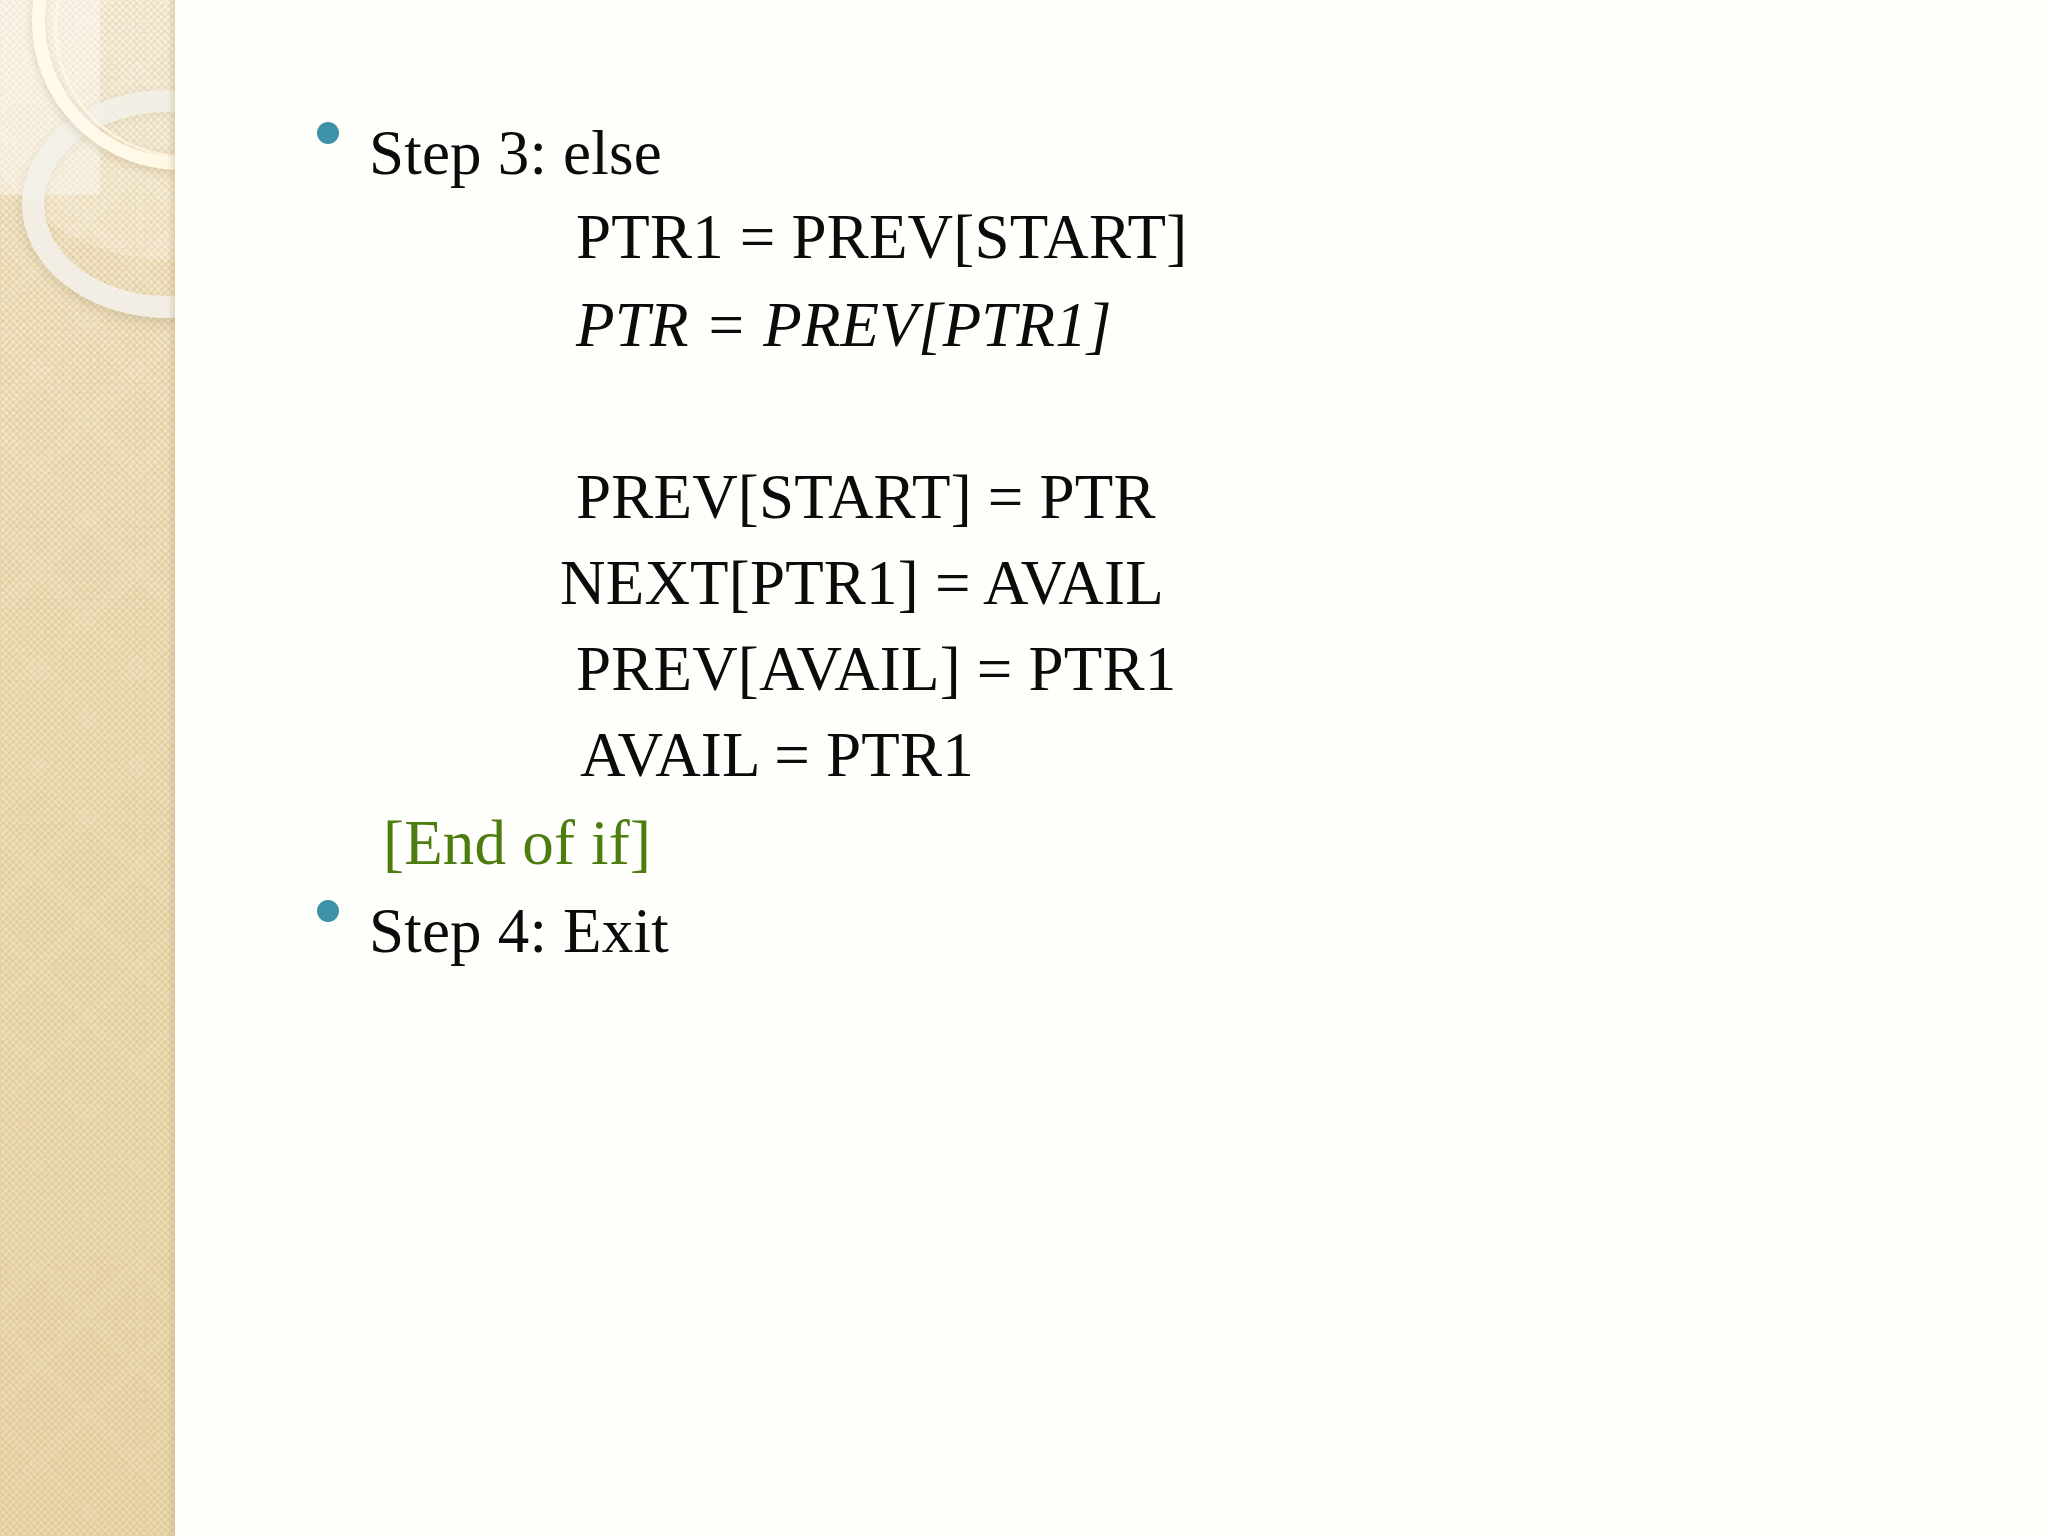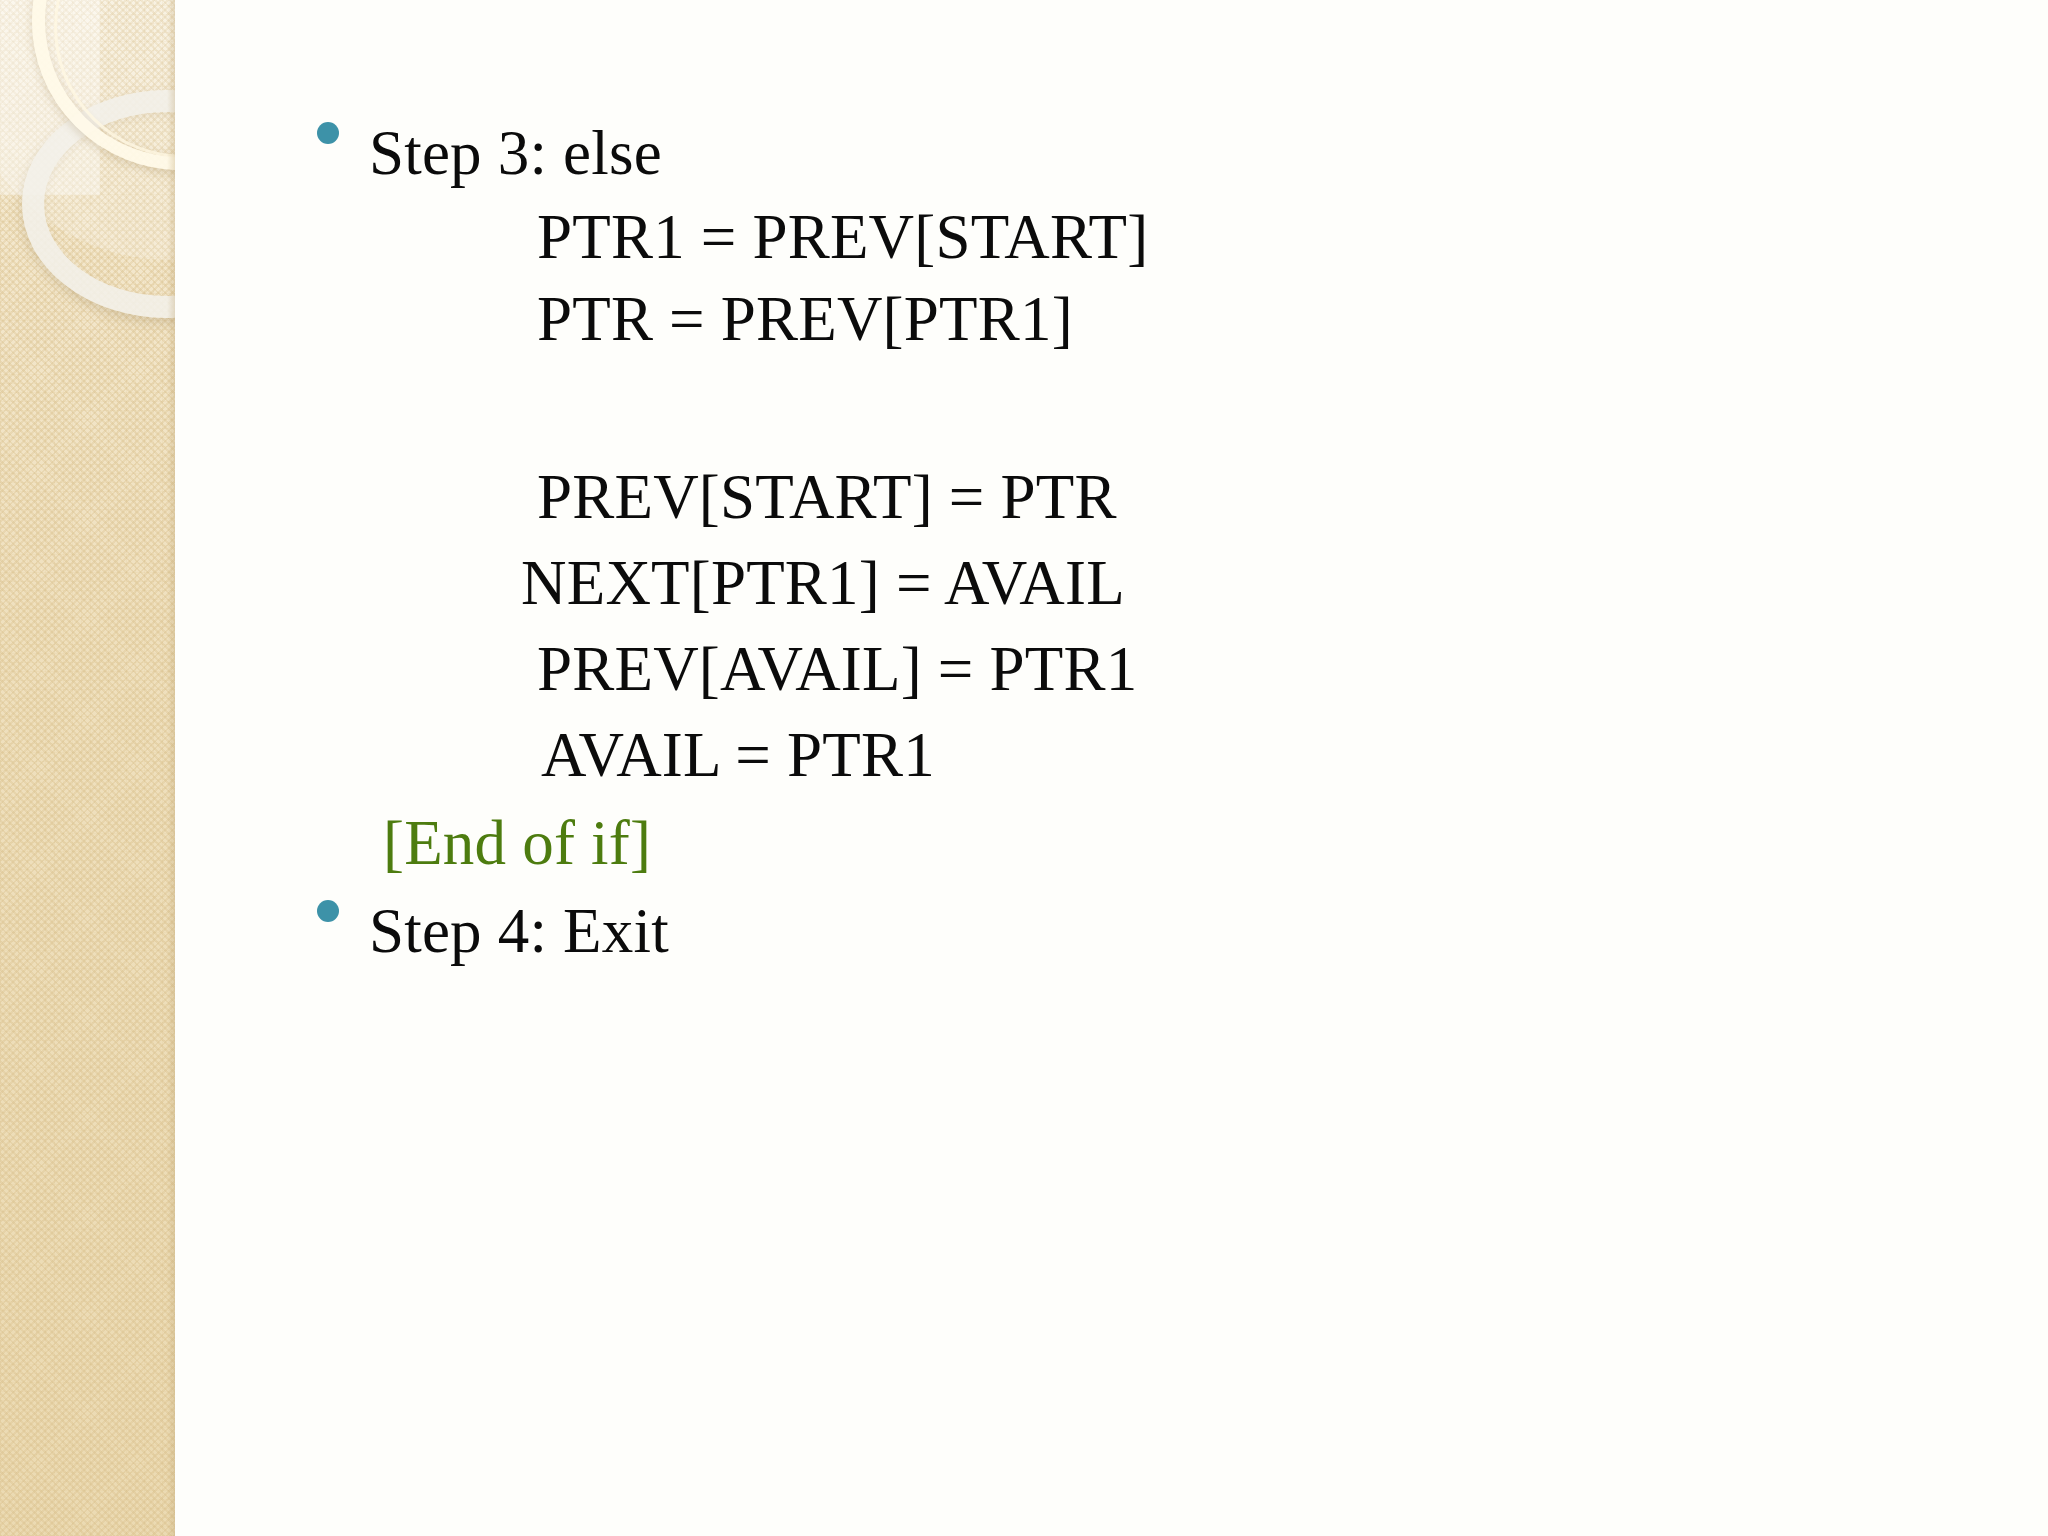--- a/index.html
+++ b/index.html
@@ -159,20 +159,21 @@
     letter-spacing: 0.2px;
   }
 
   .code-line {
     position: absolute;
     font-size: 63px;
     line-height: 1;
     color: #0B0B0B;
     white-space: nowrap;
     letter-spacing: 0.2px;
+    margin-left: 39px;
   }
 
   .plain-line {
     position: absolute;
     font-size: 63px;
     line-height: 1;
     color: #4d7c0f;
     white-space: nowrap;
     letter-spacing: 0.2px;
   }
@@ -194,21 +195,21 @@
 
   <div id="content">
 
     <div class="bullet-row" style="left:142px; top:122px;">
       <span class="bullet-dot"></span>
       <span class="bullet-text">Step 3: else</span>
     </div>
 
     <div class="code-line" style="left:362px; top:206px;">PTR1 = PREV[START]</div>
 
-    <div class="code-line" style="left:362px; top:288px;">PTR = PREV[PTR1]</div>
+    <div class="code-line" style="left:362px; top:294px;font-style:italic;">PTR = PREV[PTR1]</div>
 
 
     <div class="code-line" style="left:362px; top:466px;">PREV[START] = PTR</div>
 
     <div class="code-line" style="left:346px; top:552px;">NEXT[PTR1] = AVAIL</div>
 
     <div class="code-line" style="left:362px; top:638px;">PREV[AVAIL] = PTR1</div>
 
     <div class="code-line" style="left:366px; top:724px;">AVAIL = PTR1</div>
 

